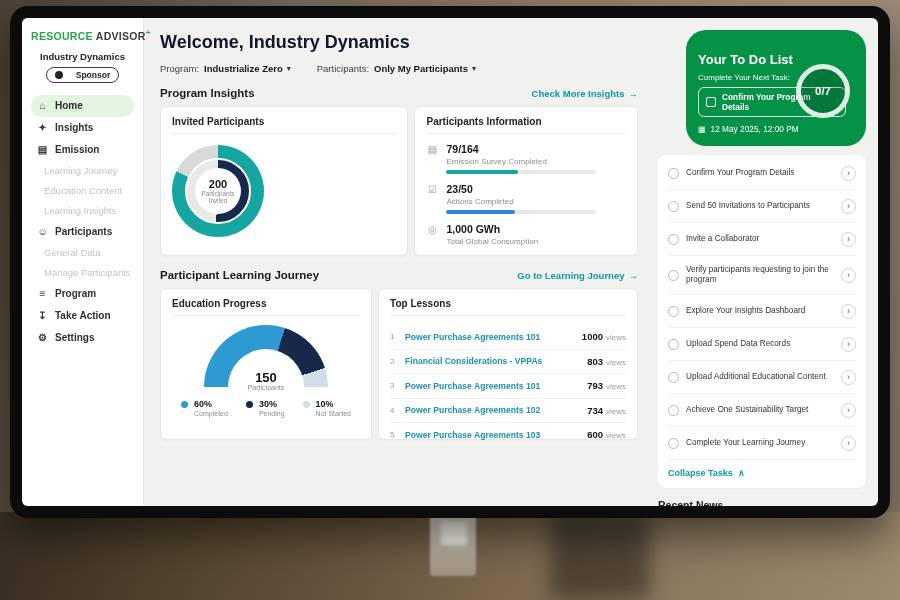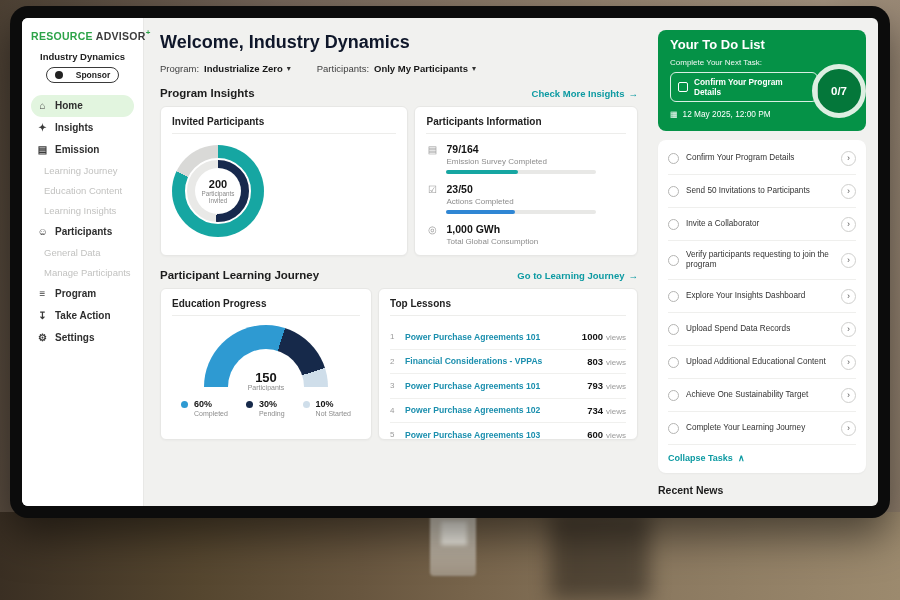--- a/index.html
+++ b/index.html
@@ -103,29 +103,29 @@
   .lesson{display:flex;align-items:center;height:23.5px;border-bottom:1px solid #f0f0ee;gap:7px;}
   .lesson:last-child{border-bottom:none;}
   .lesson-rank{font-size:8px;color:#9a9a9a;width:8px;flex:none;}
   .lesson-title{flex:1;font-size:8.6px;color:#1b8fae;font-weight:bold;cursor:pointer;
                 white-space:nowrap;overflow:hidden;}
   .lesson-views{font-size:9.5px;font-weight:bold;color:#141414;white-space:nowrap;}
   .views-word{font-size:8px;color:#9a9a9a;font-weight:normal;margin-left:3px;}
 
   
   .rightcol{width:226px;min-width:226px;padding:12px 12px 0 6px;box-sizing:border-box;}
-  .todo-card{border-radius:8px;padding:7px 12px 12px;color:#fff;position:relative;}
+  .todo-card{border-radius:20px;padding:22px 12px 12px;color:#fff;position:relative;margin-left:28px;}
   .todo-title{font-size:13px;font-weight:bold;}
   .todo-sub{font-size:8px;margin:6px 0 5px;opacity:.95;}
   .todo-next{display:flex;align-items:center;gap:6px;border:1px solid rgba(255,255,255,.85);
              border-radius:6px;padding:4px 7px;font-size:8.3px;font-weight:bold;width:132px;cursor:pointer;}
   .todo-check{width:8px;height:8px;border:1.2px solid #fff;border-radius:2px;flex:none;}
   .todo-due{display:flex;align-items:center;gap:5px;font-size:8.3px;margin-top:7px;}
   .todo-cal{font-size:8px;}
-  .todo-ring{position:absolute;right:0;top:34px;width:44px;height:44px;border-radius:50%;
+  .todo-ring{position:absolute;right:16px;top:34px;width:44px;height:44px;border-radius:50%;
              border:5px solid #ddefe2;background:rgba(0,0,0,.18);display:flex;align-items:center;
              justify-content:center;font-size:11.5px;font-weight:bold;}
   .tasks-card{background:#fff;border-radius:8px;margin-top:9px;padding:2px 10px;
               box-shadow:0 1px 2px rgba(0,0,0,.04);}
   .task{display:flex;align-items:center;gap:7px;padding:8.5px 0;border-bottom:1px solid #efefed;cursor:pointer;}
   .task-check{width:9px;height:9px;border:1px solid #b5b5b3;border-radius:50%;flex:none;}
   .task-label{flex:1;font-size:8.2px;color:#333;line-height:1.3;}
   .task-go{width:13px;height:13px;border:1px solid #cfcfcd;border-radius:50%;display:flex;
            align-items:center;justify-content:center;font-size:9px;color:#555;flex:none;}
   .collapse-row{display:flex;align-items:center;gap:5px;padding:8px 0;

